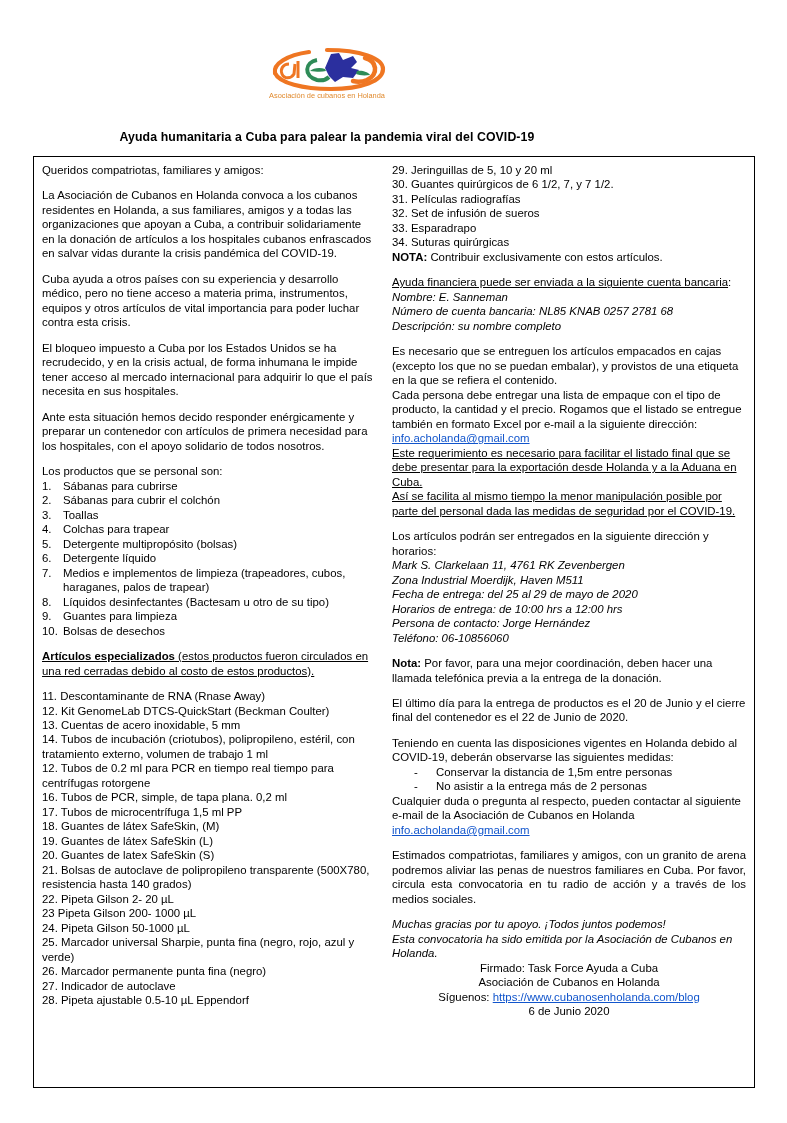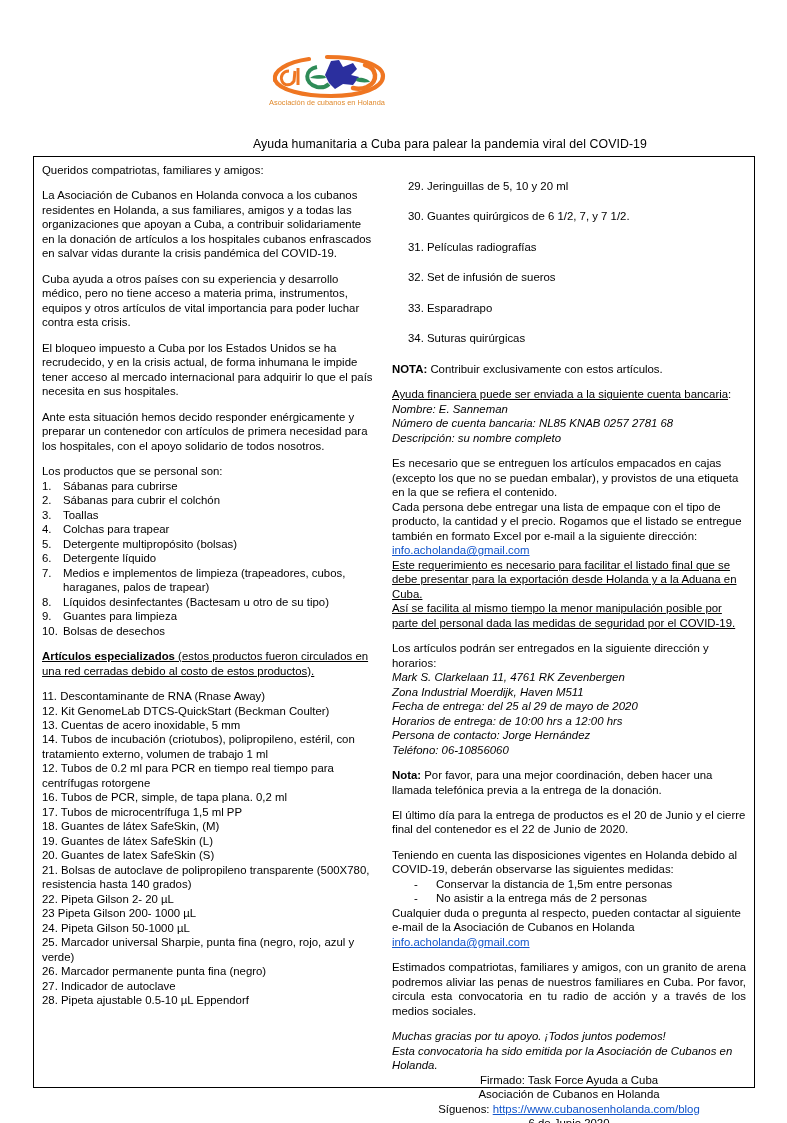--- a/index.html
+++ b/index.html
@@ -12,42 +12,42 @@
     height: 1123px;
     font-family: "Liberation Sans", sans-serif;
     color: #000000;
     position: relative;
     overflow: hidden;
   }
   .page {
     width: 654px;
     height: 1123px;
     box-sizing: border-box;
-    padding: 7px;
+    padding: 0;
     position: relative;
   }
 
   
   .logo-wrap {
     padding-top: 44px;
     display: flex;
     justify-content: center;
     align-items: center;
   }
   .logo {
     width: 124px;
     height: 58px;
     position: relative;
   }
 
   
   .doc-title {
-    text-align: right;
+    text-align: center;
     font-size: 12.3px;
-    font-weight: normal;
+    font-weight: bold;
     letter-spacing: 0.1px;
     margin-top: 28px;
     margin-bottom: 0;
   }
 
   
   .frame {
     position: absolute;
     left: 33px;
     top: 156px;
@@ -97,21 +97,21 @@
   .numlist li .txt {
     flex: 1 1 auto;
   }
 
   
   .flatlist {
     margin: 0;
     padding: 0;
     list-style: none;
   }
-  .flatlist li { margin: 16px; }
+  .flatlist li { margin: 0; }
 
   
   .runlist {
     margin: 0;
     padding: 0;
     list-style: none;
   }
   .runlist li { margin: 0; }
 
   .dashlist {

